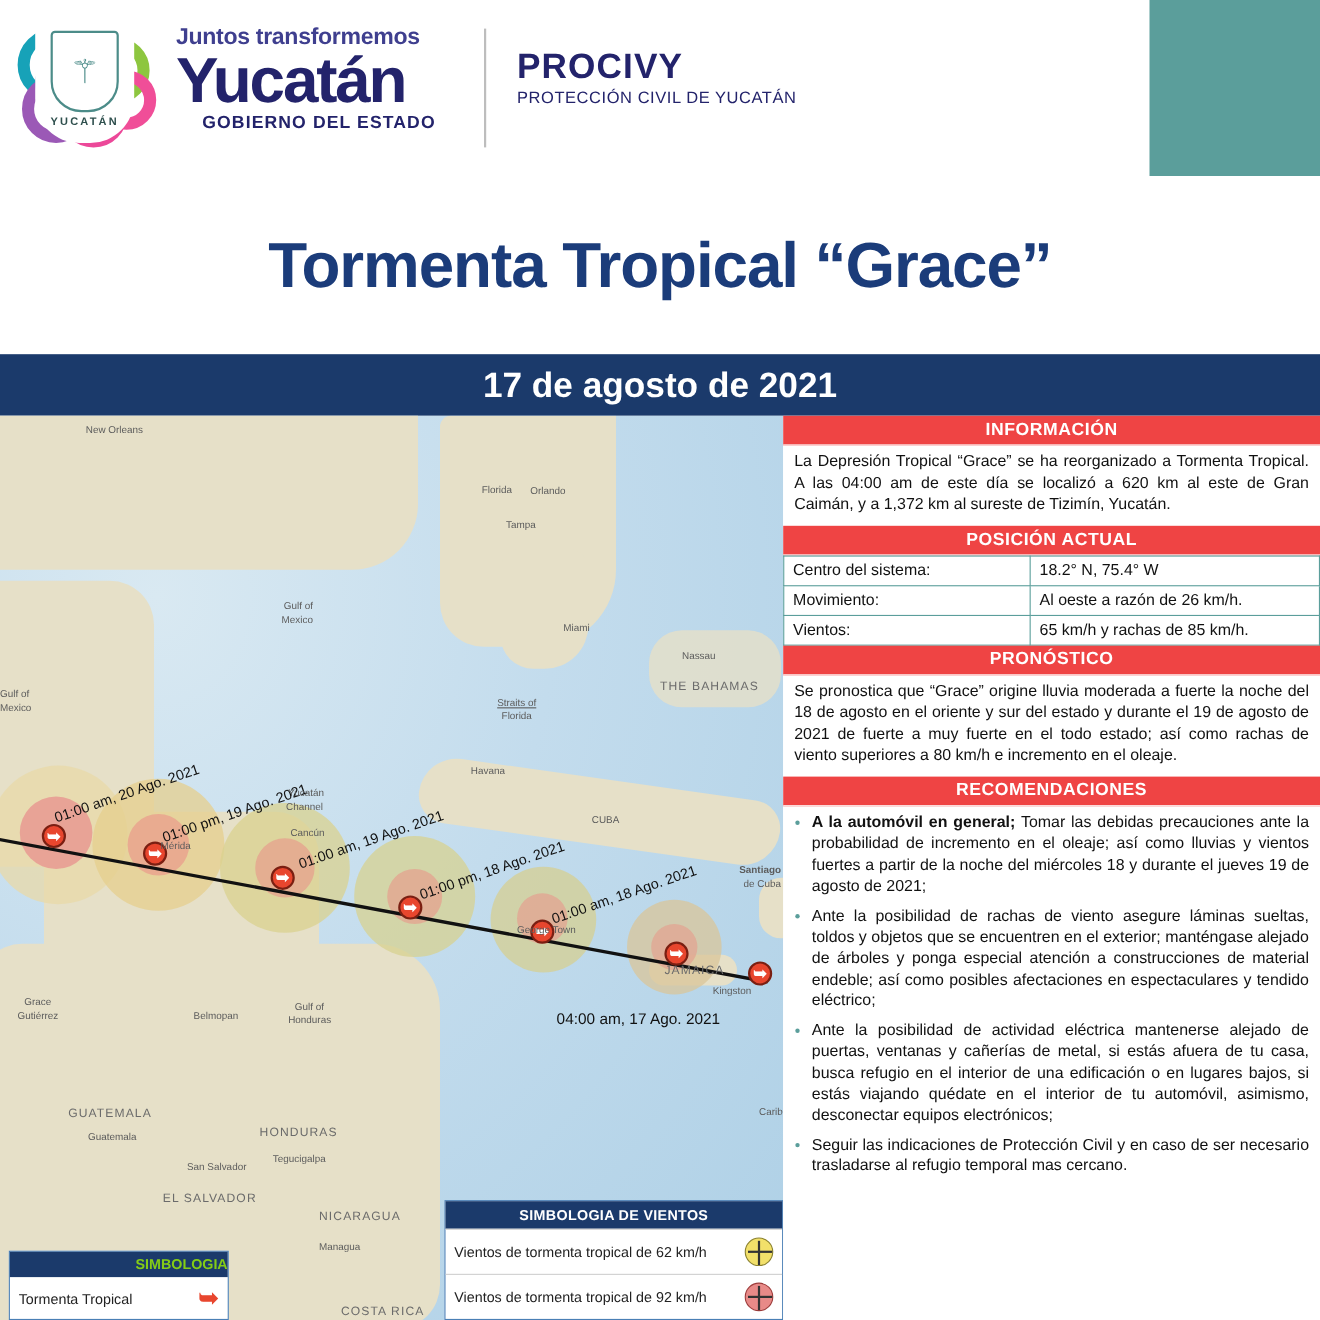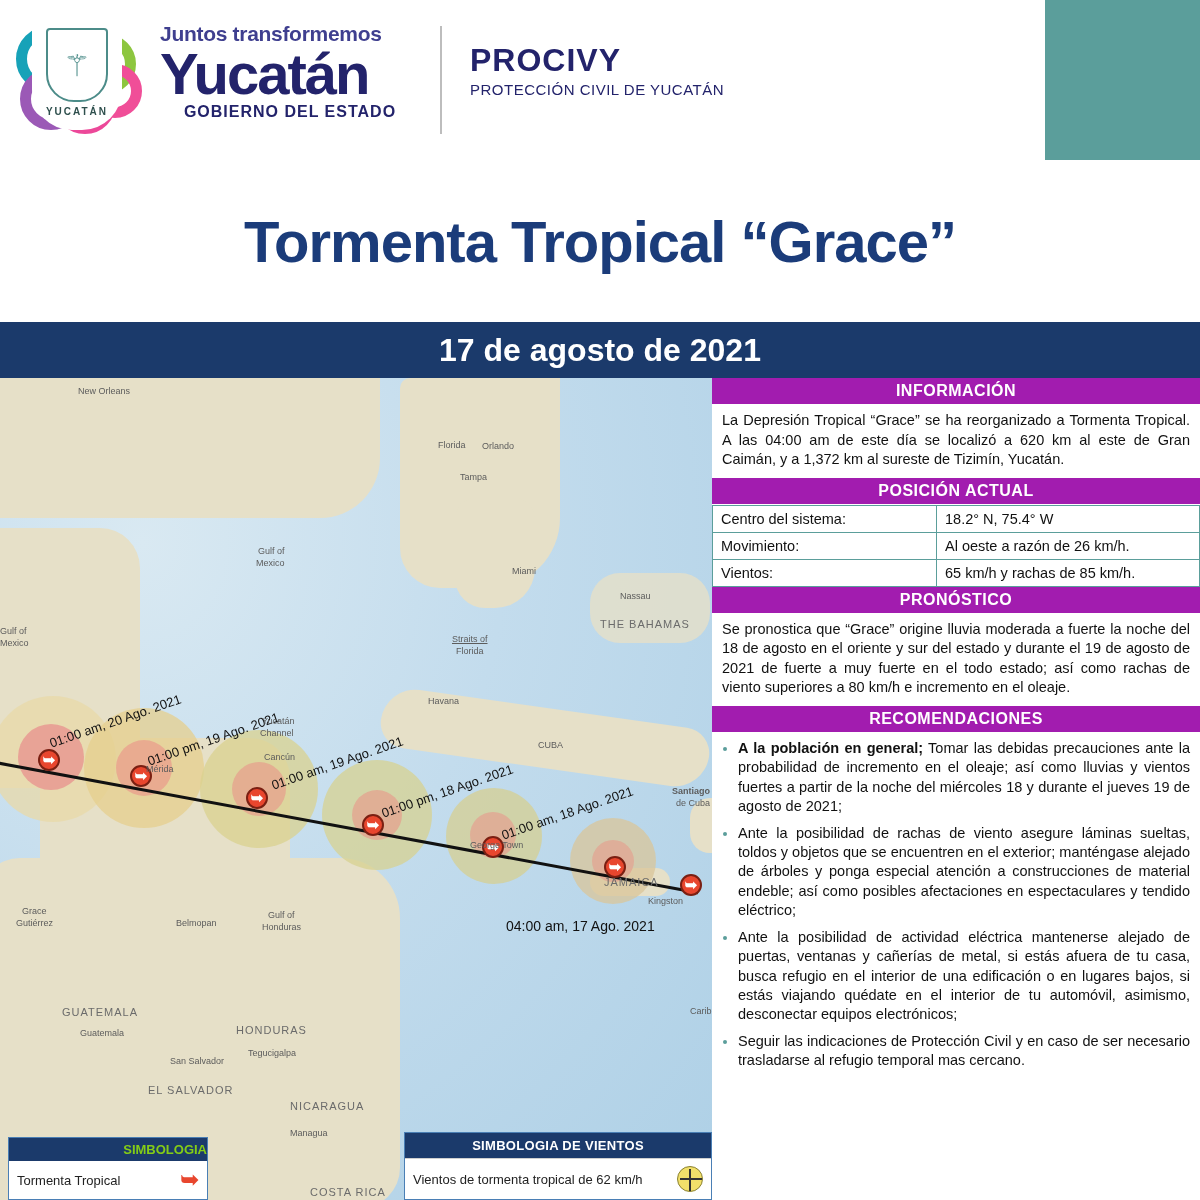--- a/index.html
+++ b/index.html
@@ -71,21 +71,21 @@
 
   .wind-ico { width:26px; height:26px; border-radius:50%; position:relative; flex:0 0 26px; }
   .wind-ico.y { background:#f2e06a; border:1px solid #8a8130; }
   .wind-ico.r { background:#e88a88; border:1px solid #9c3b3a; }
   .wind-ico:before, .wind-ico:after { content:""; position:absolute; background:#333; }
   .wind-ico:before { left:50%; top:2px; width:1.5px; height:22px; margin-left:-0.75px; }
   .wind-ico:after { top:50%; left:2px; height:1.5px; width:22px; margin-top:-0.75px; }
 
   
   .panel { position:absolute; left:712px; top:378px; width:488px; height:822px; background:#fff; }
-  .sec-head { background:#a21caf; color:#ffffff; text-align:center; font-size:16px; font-weight:bold;
+  .sec-head { background:#ef4444; color:#ffffff; text-align:center; font-size:16px; font-weight:bold;
               padding:4px 0; letter-spacing:0.5px; border-bottom:1px solid #fff; }
   .sec-body { padding:6px 10px 8px 10px; font-size:14.5px; color:#111; text-align:justify; line-height:1.35; }
 
   table.pos { width:100%; border-collapse:collapse; }
   table.pos td { border:1px solid #5b9e9b; padding:5px 8px; font-size:14.5px; color:#111; }
   table.pos td.k { width:46%;margin-left:37px; }
 
   ul.recs { margin:6px 0 0 0; padding:0 10px 0 26px; }
   ul.recs li { font-size:14.5px; color:#111; text-align:justify; line-height:1.34; margin-bottom:7px; }
   ul.recs li::marker { color:#5b9e9b; }
@@ -231,20 +231,24 @@
       <span style="color:#e8462e; font-size:22px; font-weight:bold;">➥</span>
     </div>
   </div>
 
   <div class="legend-wind">
     <div class="lh">SIMBOLOGIA DE VIENTOS</div>
     <div class="lr">
       <span>Vientos de tormenta tropical de 62 km/h</span>
       <span class="wind-ico y"></span>
     </div>
+    <div class="lr">
+      <span>Vientos de tormenta tropical de 92 km/h</span>
+      <span class="wind-ico r"></span>
+    </div>
   </div>
 </div>
 
 <div class="panel">
   <div class="sec-head">INFORMACIÓN</div>
   <div class="sec-body">La Depresión Tropical “Grace” se ha reorganizado a Tormenta Tropical. A las 04:00 am de este día se localizó a 620 km al este de Gran Caimán, y a 1,372 km al sureste de Tizimín, Yucatán.</div>
 
   <div class="sec-head">POSICIÓN ACTUAL</div>
   <table class="pos">
     <tbody>
@@ -261,18 +265,18 @@
       <td>65 km/h y rachas de 85 km/h.</td>
     </tr>
   </tbody>
     </table>
 
   <div class="sec-head">PRONÓSTICO</div>
   <div class="sec-body">Se pronostica que “Grace” origine lluvia moderada a fuerte la noche del 18 de agosto en el oriente y sur del estado y durante el 19 de agosto de 2021 de fuerte a muy fuerte en el todo estado; así como rachas de viento superiores a 80 km/h e incremento en el oleaje.</div>
 
   <div class="sec-head">RECOMENDACIONES</div>
   <ul class="recs" id="recs-list">
-      <li><span class="b">A la población en general;</span><span> Tomar las debidas precauciones ante la probabilidad de incremento en el oleaje; así como lluvias y vientos fuertes a partir de la noche del miércoles 18 y durante el jueves 19 de agosto de 2021;</span></li>
+      <li><span class="b">A la automóvil en general;</span><span> Tomar las debidas precauciones ante la probabilidad de incremento en el oleaje; así como lluvias y vientos fuertes a partir de la noche del miércoles 18 y durante el jueves 19 de agosto de 2021;</span></li>
       <li><span>Ante la posibilidad de rachas de viento asegure láminas sueltas, toldos y objetos que se encuentren en el exterior; manténgase alejado de árboles y ponga especial atención a construcciones de material endeble; así como posibles afectaciones en espectaculares y tendido eléctrico;</span></li>
       <li><span>Ante la posibilidad de actividad eléctrica mantenerse alejado de puertas, ventanas y cañerías de metal, si estás afuera de tu casa, busca refugio en el interior de una edificación o en lugares bajos, si estás viajando quédate en el interior de tu automóvil, asimismo, desconectar equipos electrónicos;</span></li>
       <li><span>Seguir las indicaciones de Protección Civil y en caso de ser necesario trasladarse al refugio temporal mas cercano.</span></li>
     </ul>
 </div>
 
 </body></html>

